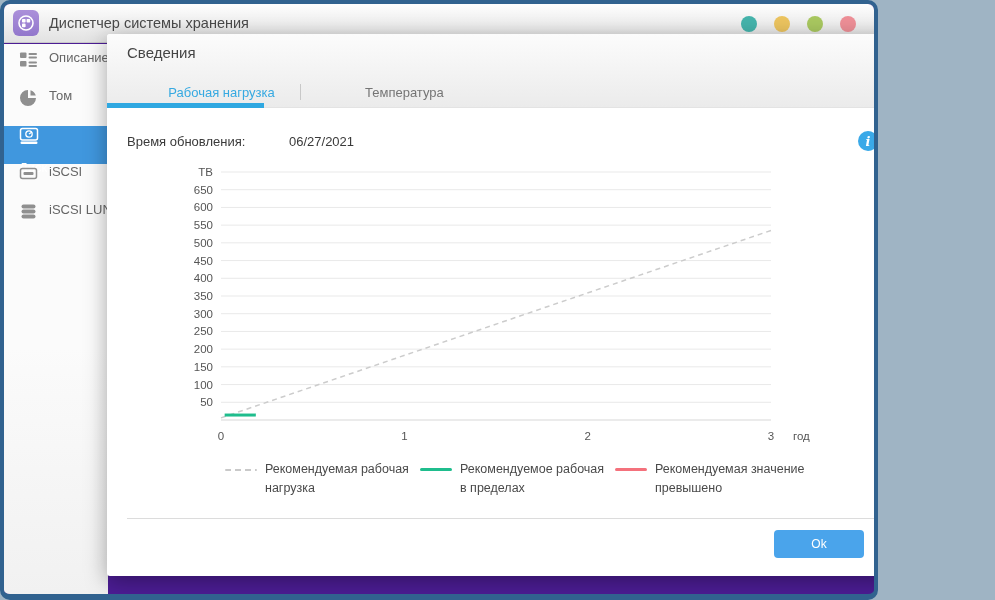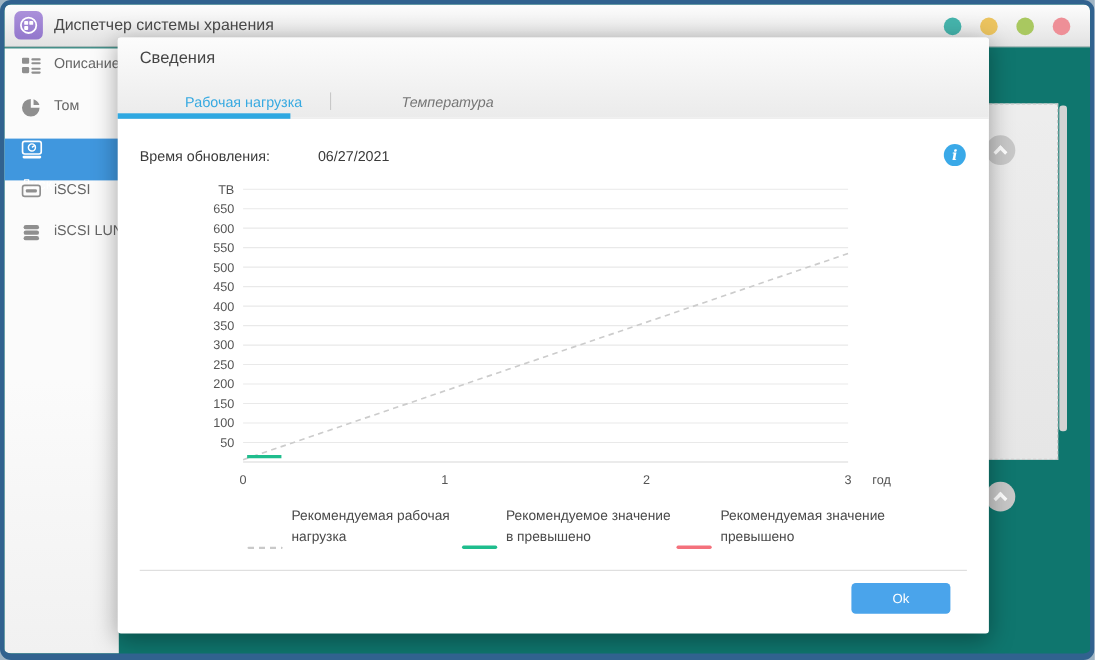--- a/index.html
+++ b/index.html
@@ -1,18 +1,18 @@
 <!DOCTYPE html>
 <html><head>
 <meta charset="utf-8">
 <style>
   * { margin:0; padding:0; box-sizing:border-box; }
   html,body { width:995px; height:600px; background:#9fb4c4; font-family:"Liberation Sans", sans-serif; }
-  .window { position:relative; width:995px; height:600px; border:4px solid #31628f; border-bottom-width:6px;
-            border-radius:10px; background:#0f766e; overflow:hidden; }
+  .window { position:relative; width:878px; height:600px; border:4px solid #31628f; border-bottom-width:6px;
+            border-radius:10px; background:#4c1d95; overflow:hidden; }
   
   .titlebar { position:absolute; left:0; top:0; right:0; height:39px;
               background:linear-gradient(#fdfdfd,#e2e2e2); border-bottom:1px solid #c9c9c9;
               display:flex; align-items:center; padding-left:9px; }
   .app-icon { width:26px; height:26px; border-radius:6px; background:linear-gradient(#ab90da,#9277cc);
               display:flex; align-items:center; justify-content:center; margin-right:10px; }
   .app-title { font-size:14.5px; color:#4a4a4a; }
   .dots { position:absolute; right:18px; top:12px; display:flex; gap:17px; }
   .dot { width:16px; height:16px; border-radius:50%; }
   .dot-teal  { background:#45b4ac; }
@@ -42,33 +42,33 @@
   .modal { position:absolute; left:103px; top:30px; width:792px; height:542px; background:#fff;
            border-radius:3px; box-shadow:0 5px 22px rgba(0,0,0,.35);padding-left:36px; }
   .modal-header { position:absolute; left:0; top:0; right:0; height:74px;
                   background:linear-gradient(#fcfcfc,#ebebeb); border-radius:3px 3px 0 0;
                   border-bottom:1px solid #e3e3e3; }
   .modal-title { position:absolute; left:20px; top:10px; font-size:15px; color:#454545; }
   .tabs { position:absolute; left:0; bottom:0; height:30px; display:flex; align-items:center; }
   .tab { font-size:13px; cursor:pointer;margin-left:36px; }
   .tab-active { width:157px; text-align:center; color:#36a9e1; }
   .tab-divider { width:1px; height:16px; background:#c8c8c8; }
-  .tab-inactive { padding:0 28px; color:#757575;font-style:italic; }
+  .tab-inactive { padding:0 28px; color:#757575; }
   .tab-underline { position:absolute; left:0; top:69px; width:157px; height:5px; background:#2fa8e1; }
   
   .update-label { position:absolute; left:20px; top:100px; font-size:13px; font-weight:normal; color:#3a3a3a; }
   .update-value { position:absolute; left:182px; top:100px; font-size:13px; color:#3a3a3a; }
   .info-btn { position:absolute; left:751px; top:97px; width:20px; height:20px; border-radius:50%;
               background:#3aa9e8; color:#fff; display:flex; align-items:center; justify-content:center;
               font-family:"DejaVu Serif", serif; font-style:italic; font-weight:bold; font-size:13px; cursor:pointer; }
   .chart-wrap { position:absolute; left:72px; top:126px; width:700px; height:285px; }
   .chart-wrap svg text { font-family:"Liberation Sans", sans-serif; }
   
   .legend { position:absolute; left:118px; top:426px; display:flex; }
-  .legend-item { width:195px; display:flex; align-items:flex-end; }
+  .legend-item { width:195px; display:flex; align-items:flex-start; }
   .legend-marker { flex:0 0 32px; margin-right:8px; margin-top:8px; height:3px; border-radius:2px; }
   .marker-dashed { height:2px; margin-top:9px;
                    background:repeating-linear-gradient(90deg,#c9c9c9 0 6px,transparent 6px 10px); }
   .marker-green { background:#1fbd8d; }
   .marker-red { background:#f4717c; }
   .legend-text { font-size:12.5px; color:#4a4a4a; line-height:1.55; max-width:150px; }
   .footer-divider { position:absolute; left:20px; right:20px; top:484px; height:1px; background:#dcdcdc; }
   .ok-button { position:absolute; left:667px; top:496px; width:90px; height:28px; background:#4aa4eb;
                border:none; border-radius:4px; color:#fff; font-size:12px; cursor:pointer;
                font-family:"Liberation Sans", sans-serif; }
@@ -218,21 +218,21 @@
         </svg>
     </div>
 
     <div class="legend">
       <div class="legend-item">
         <span class="legend-marker marker-dashed"></span>
         <span class="legend-text">Рекомендуемая рабочая нагрузка</span>
       </div>
       <div class="legend-item">
         <span class="legend-marker marker-green"></span>
-        <span class="legend-text">Рекомендуемое значение в превышено</span>
+        <span class="legend-text">Рекомендуемое рабочая в пределах</span>
       </div>
       <div class="legend-item">
         <span class="legend-marker marker-red"></span>
         <span class="legend-text">Рекомендуемая значение превышено</span>
       </div>
     </div>
 
     <div class="footer-divider"></div>
     <button class="ok-button">Ok</button>
   </div>

